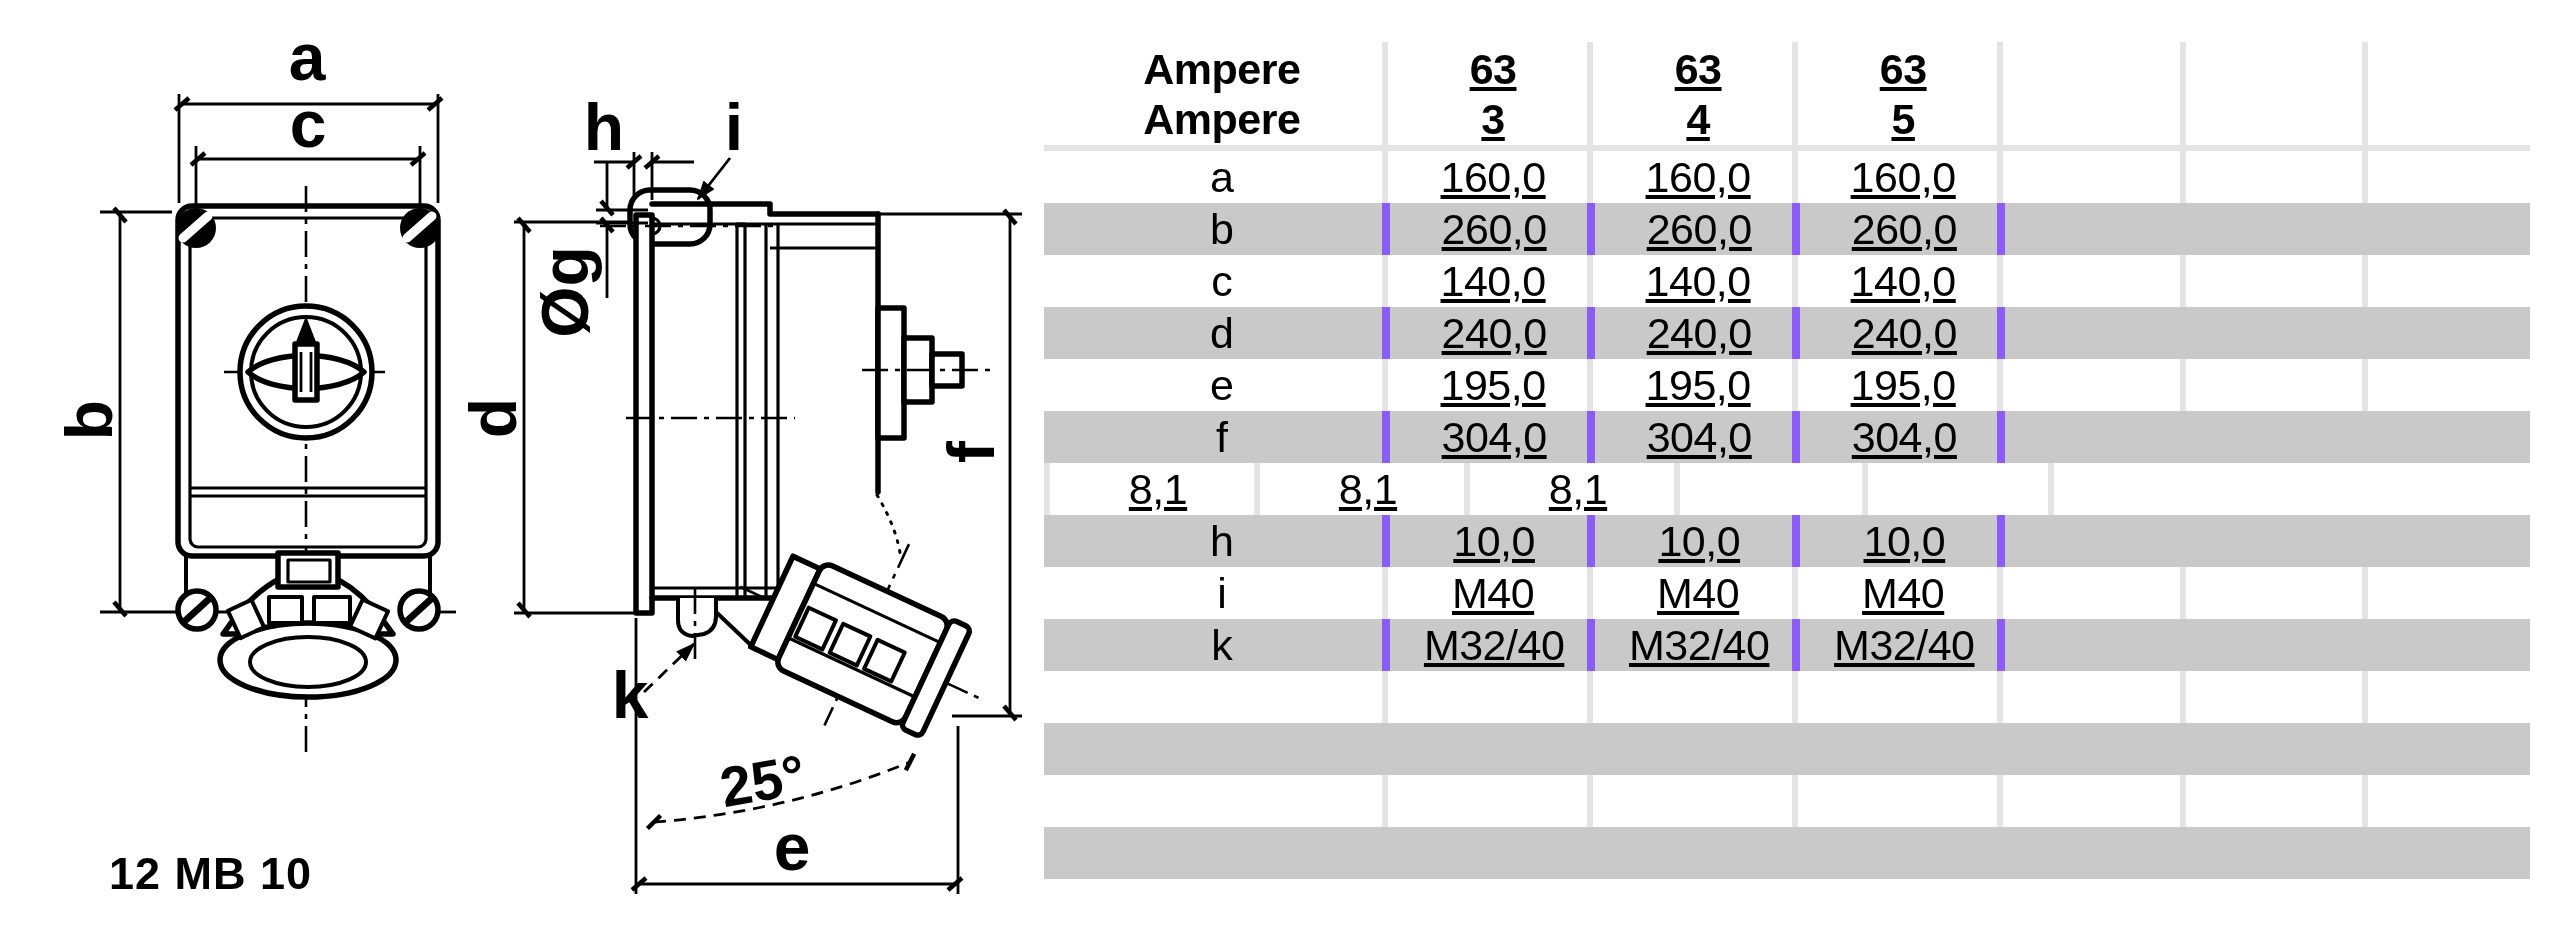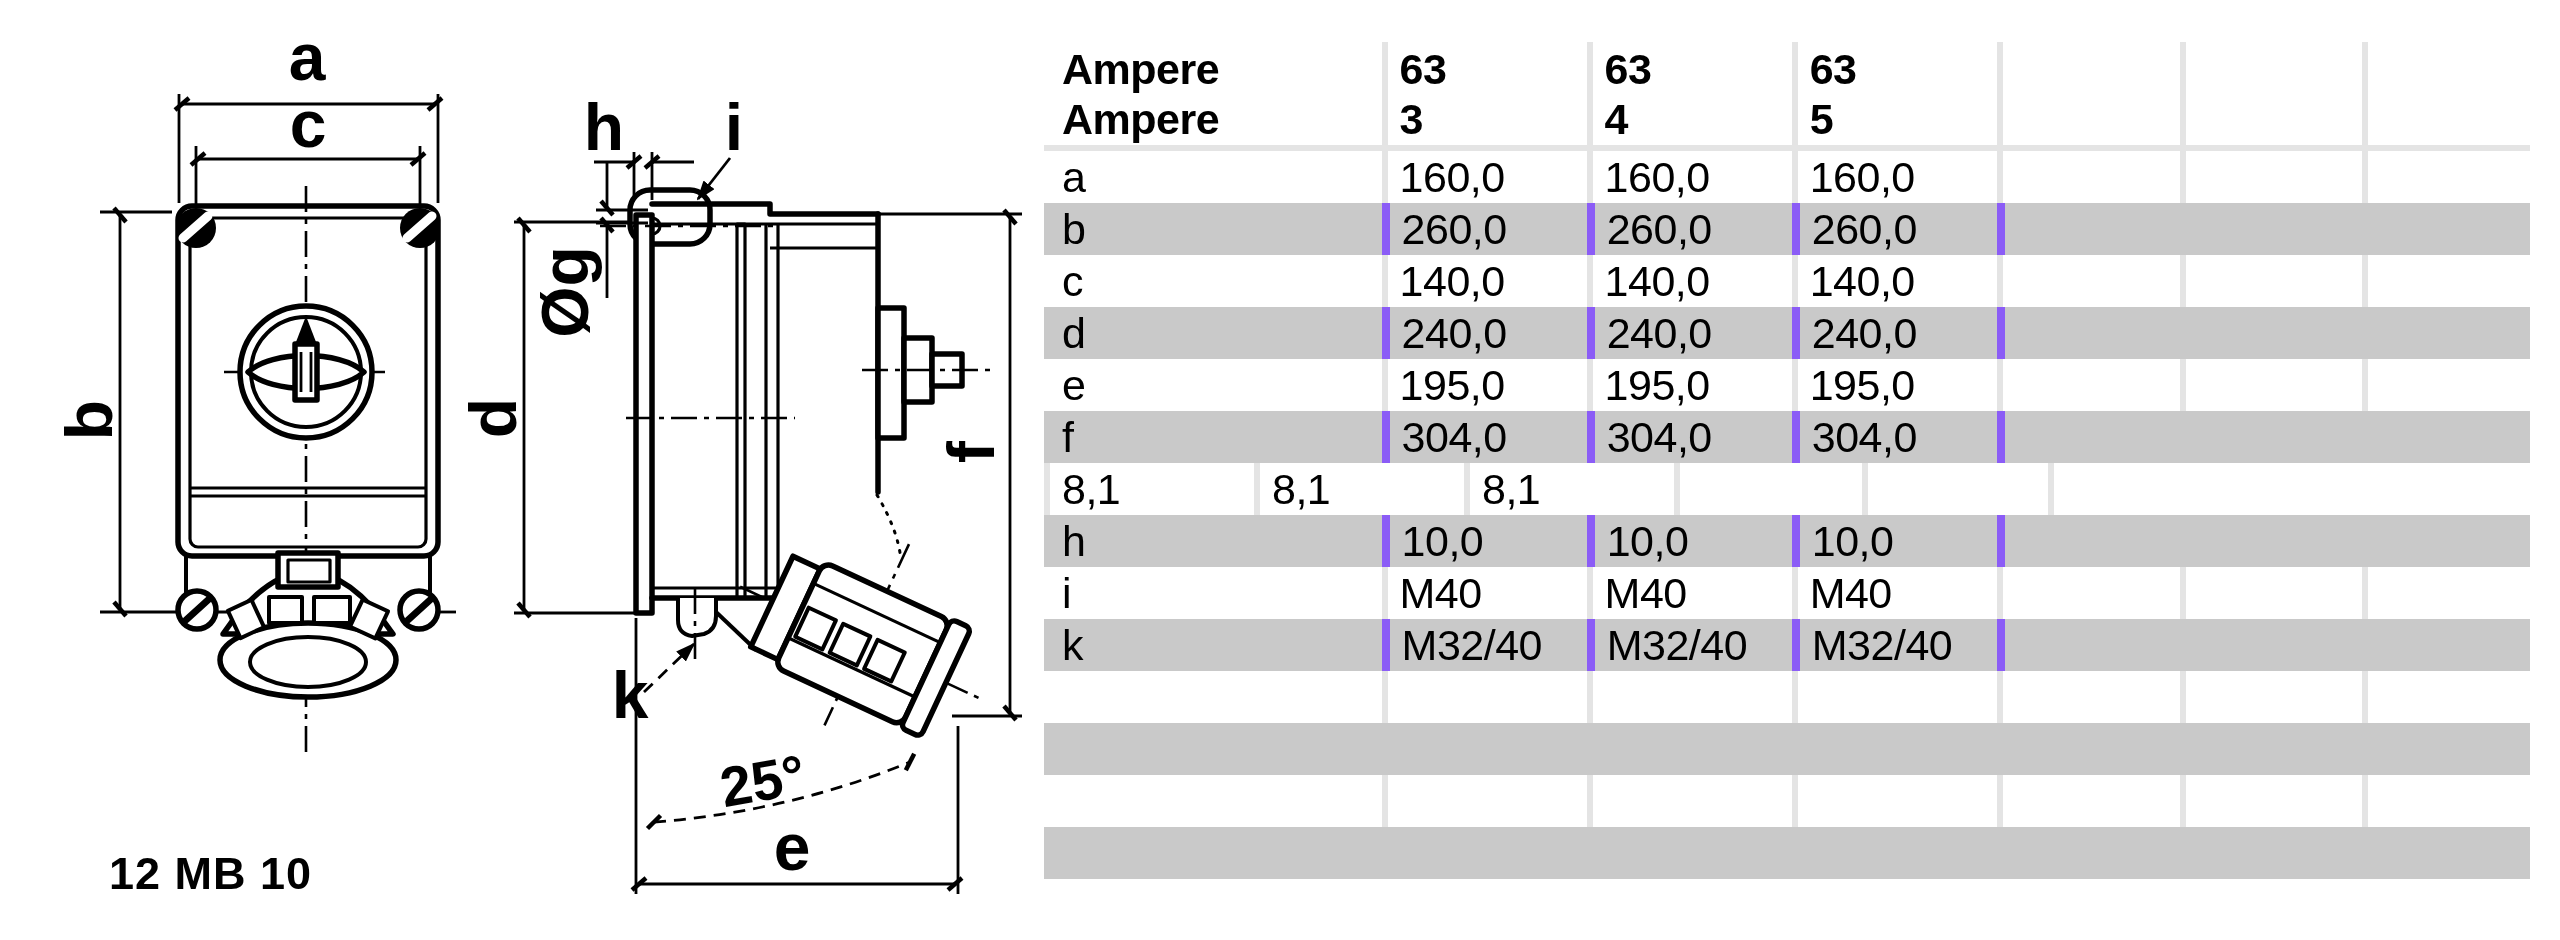--- a/index.html
+++ b/index.html
@@ -1,27 +1,27 @@
 <!DOCTYPE html>
 <html><head>
 <meta charset="utf-8">
 <style>
   html,body{margin:0;padding:0;background:#fff;}
   .canvas{position:relative;width:2560px;height:940px;background:#ffffff;overflow:hidden;
           font-family:"Liberation Sans",sans-serif;color:#000;}
   
   #tbl{position:absolute;left:1044px;top:42px;width:1486px;}
-  .tr{display:flex;height:52px;}
+  .tr{display:flex;height:52px;text-align:center;}
   .tr.head{height:103px;}
   .hdiv{height:6px;background:#e4e4e4;}
   .td{box-sizing:border-box;height:100%;font-size:43px;line-height:52px;
       letter-spacing:-0.5px;white-space:nowrap;overflow:hidden;}
   .head .td{font-weight:bold;line-height:50px;padding-top:2px;}
   .c0{width:346px;padding-left:18px;}
-  .c1,.c2,.c3{width:210px;}
+  .c1,.c2,.c3{width:210px;text-decoration:underline;}
   .c4{width:188px;}.c5{width:186px;}.c6{width:172px;}
   .c1,.c2,.c3,.c4,.c5,.c6{padding-left:12px;}
   
   .rw .c1,.rw .c2,.rw .c3,.rw .c4,.rw .c5,.rw .c6,
   .head .c1,.head .c2,.head .c3,.head .c4,.head .c5,.head .c6{border-left:6px solid #e4e4e4;}
   
   .rg{background:#c9c9c9;}
   .rg .c1,.rg .c2,.rg .c3,.rg .c4{border-left:8px solid #8b5cf6;}
   .rge{background:#c9c9c9;}            
   

